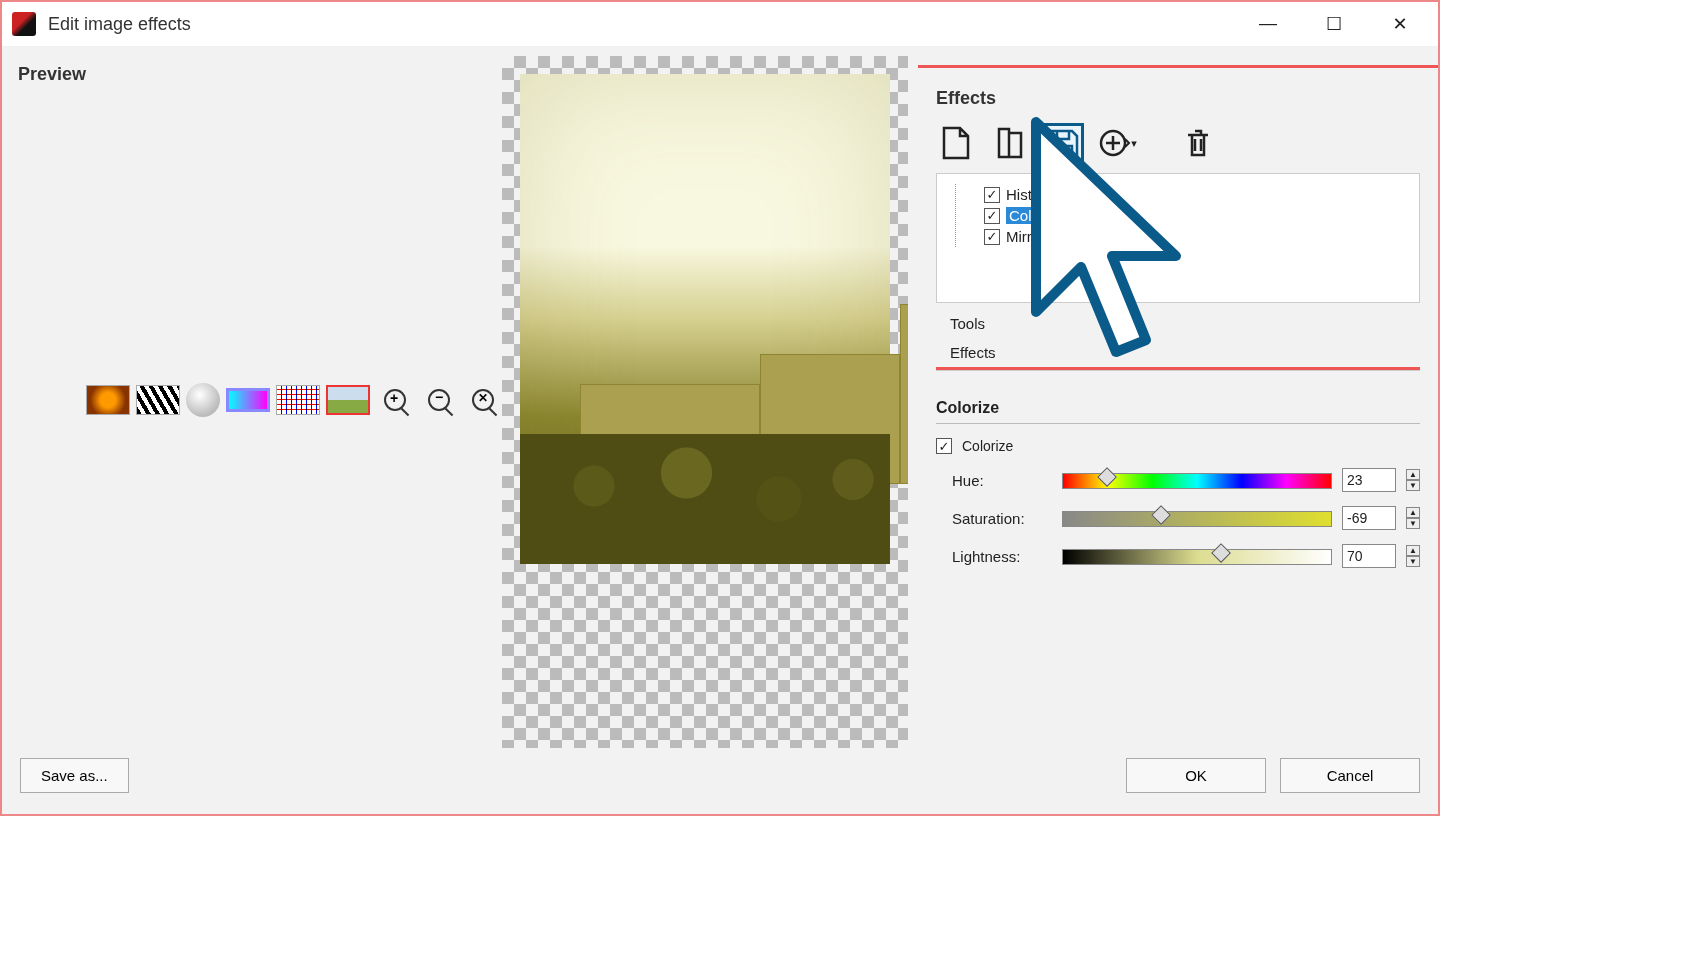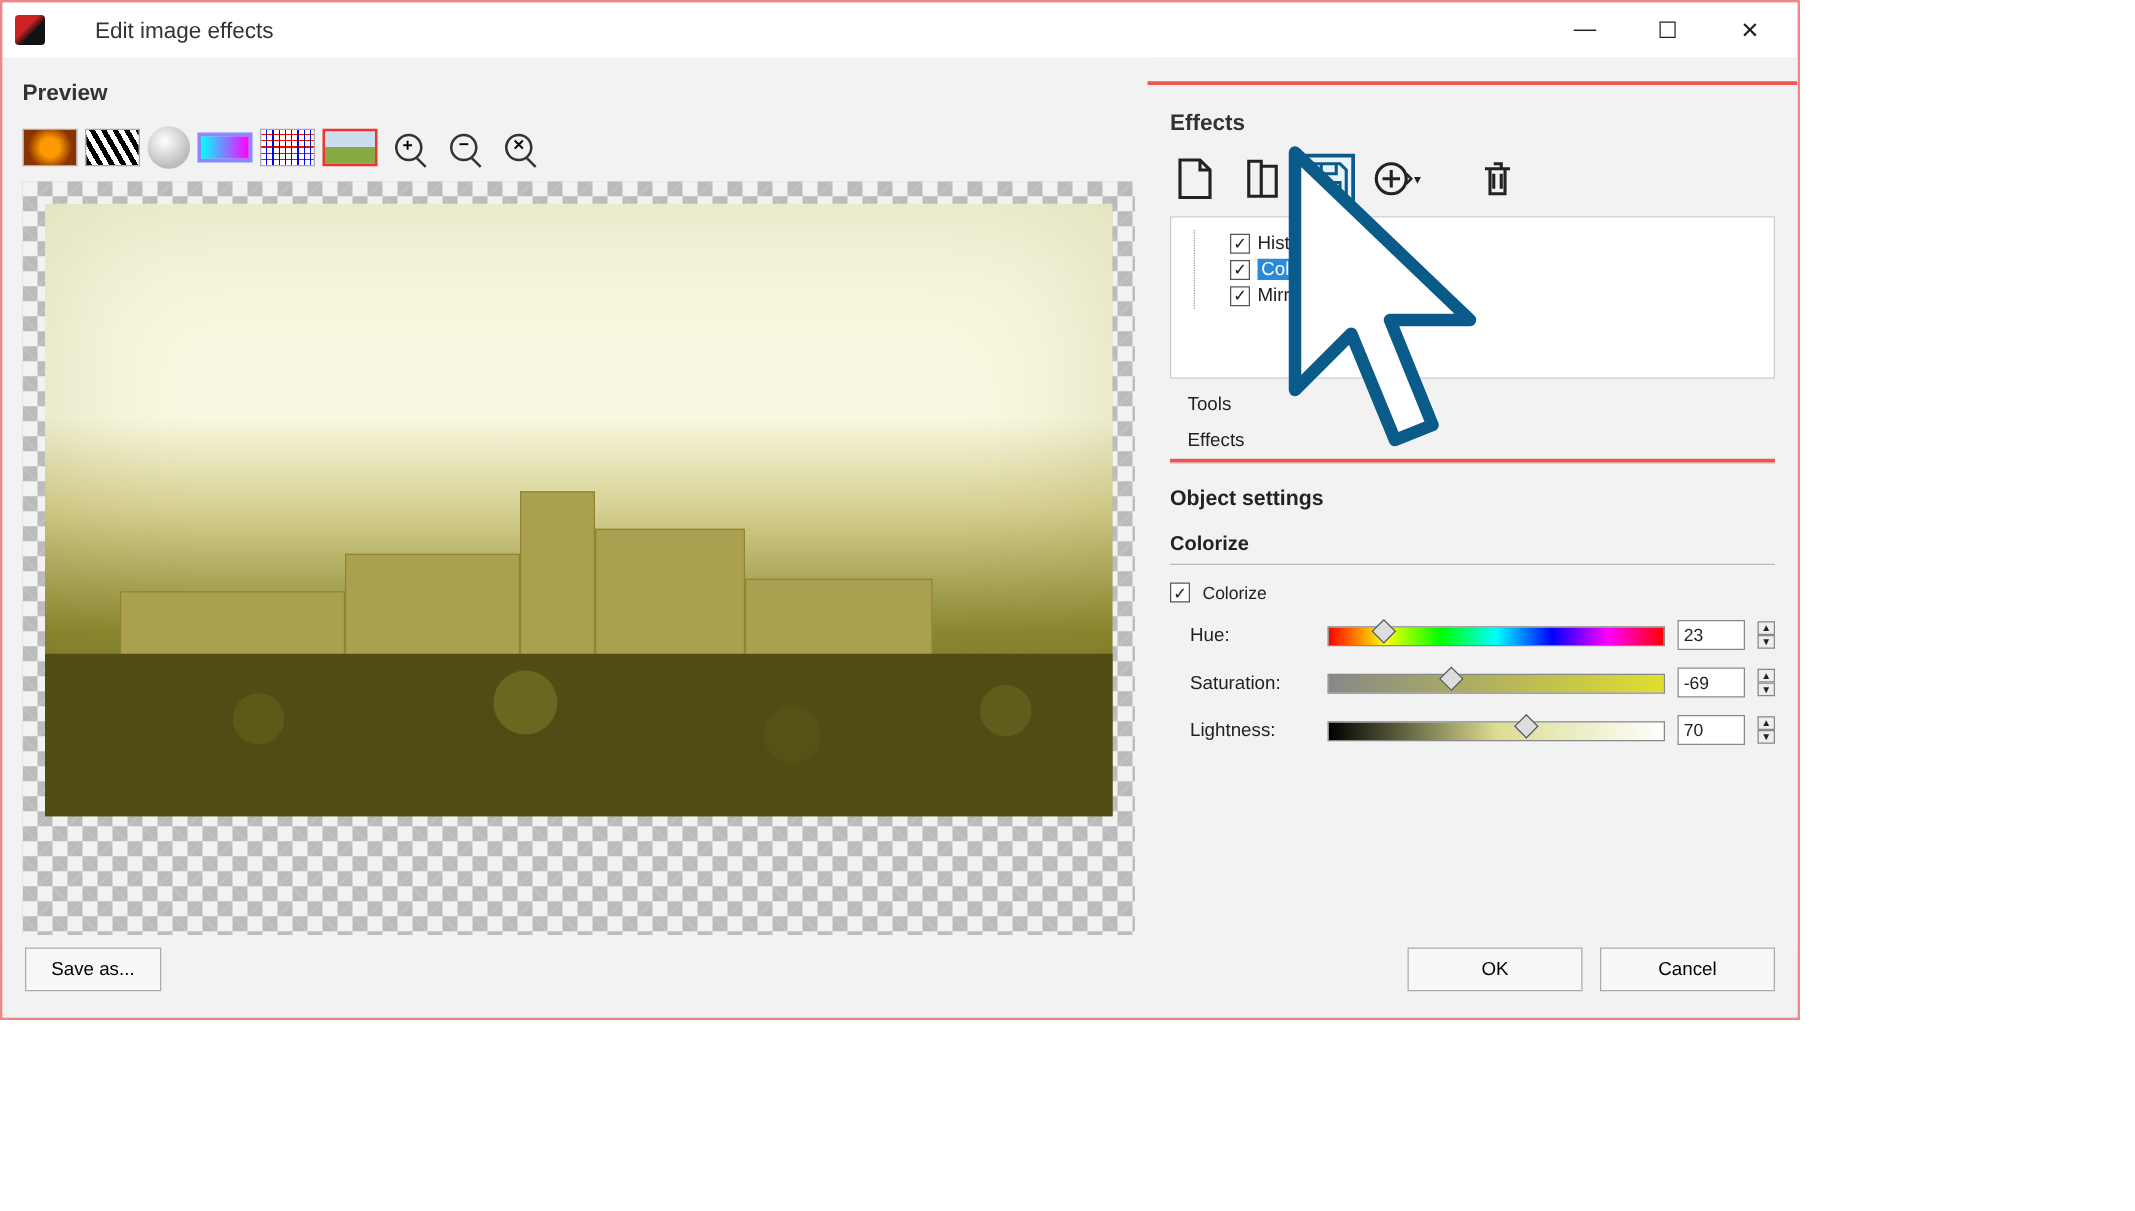--- a/index.html
+++ b/index.html
@@ -13,40 +13,39 @@
   border: 2px solid #e88;
   position: relative;
   overflow: hidden;
 }
 .titlebar {
   height: 44px;
   display: flex;
   align-items: center;
   padding: 0 10px;
   background: #fff;
-  gap: 28px;
 }
 .titlebar .app-icon {
   width: 24px; height: 24px;
   margin-right: 12px;
   background: linear-gradient(135deg, #c22 40%, #111 60%);
   border-radius: 3px;
 }
 .titlebar .title { font-size: 18px; color: #333; }
 .titlebar .win-controls { margin-left: auto; display:flex; gap:30px; padding-right:10px; }
 .titlebar .win-controls span { width:36px; text-align:center; font-size:18px; }
 .main {
   display: flex;
   height: calc(100% - 44px - 56px);
   background: #f2f2f2;
 }
 .left-panel {
   flex: 1;
   padding: 10px 10px 10px 16px;
-  display:flex; flex-direction:column;
+  display:flex; flex-direction:row;
 }
 .right-panel {
   width: 520px;
   background: #f2f2f2;
   display:flex; flex-direction:column;
   border-top: 3px solid transparent;
 }
 .section-title {
   font-size: 18px; font-weight: bold; color:#333;
   padding: 8px 0 10px 0;
@@ -254,21 +253,20 @@
           </div>
       </div>
 
       <div class="tabs" id="tabs-container">
           <div class="tab">Tools</div>
           <div class="tab active">Effects</div>
         </div>
     </div>
 
     <div class="settings-block">
-      <h3>Object settings</h3>
       <div class="subhead">Colorize</div>
 
       <div class="row">
         <span class="chk">✓</span>
         <span>Colorize</span>
       </div>
 
       <div class="row">
         <div class="lbl">Hue:</div>
         <div class="slider-wrap">

